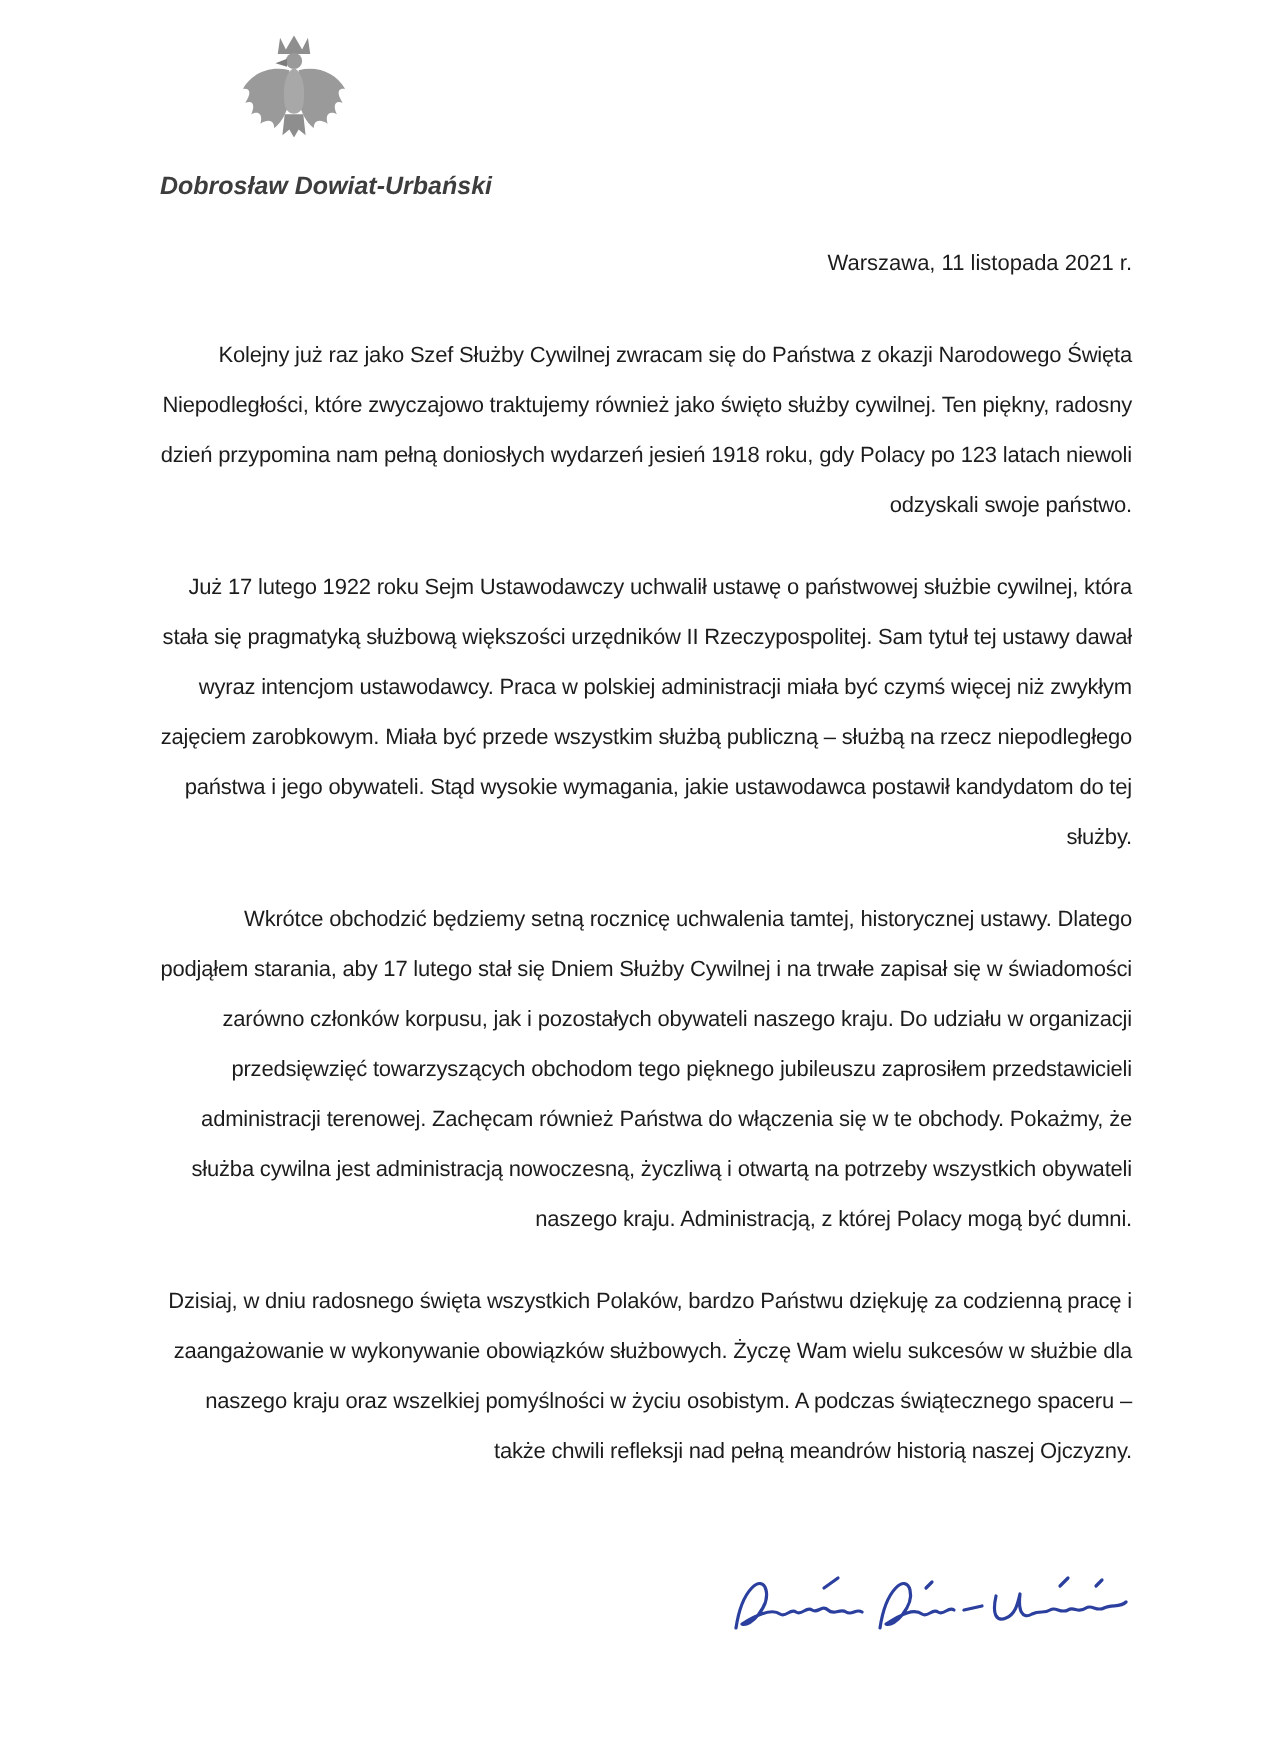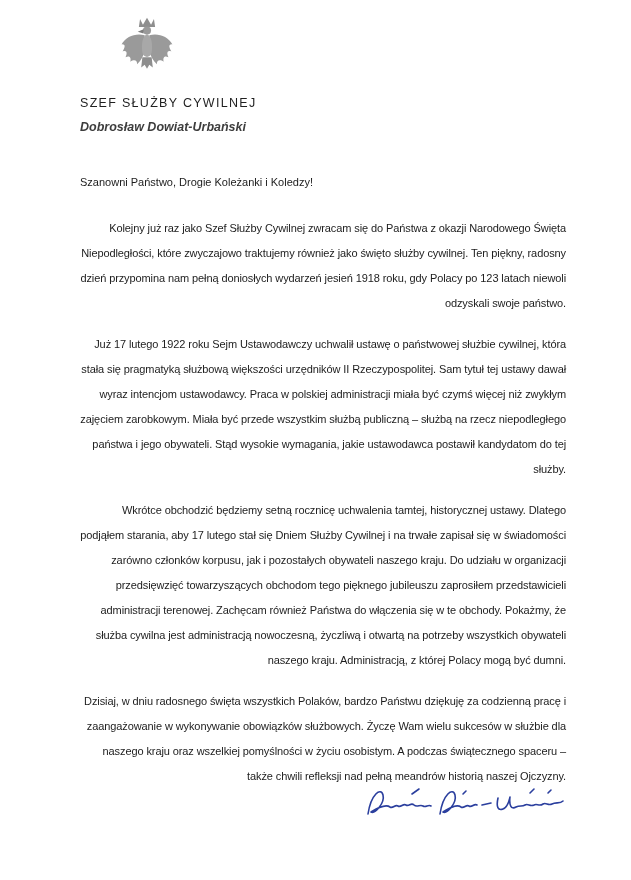--- a/index.html
+++ b/index.html
@@ -75,26 +75,25 @@
       <path d="M46 36 C 30 32, 14 38, 6 52 C 14 51, 12 58, 8 64 C 16 61, 16 68, 13 74 C 21 70, 23 76, 21 82 C 29 77, 33 80, 33 86 C 40 80, 44 72, 46 62 Z" fill="#9a9a9a"></path>
 
       <path d="M54 36 C 70 32, 86 38, 94 52 C 86 51, 88 58, 92 64 C 84 61, 84 68, 87 74 C 79 70, 77 76, 79 82 C 71 77, 67 80, 67 86 C 60 80, 56 72, 54 62 Z" fill="#9a9a9a"></path>
 
       <path d="M50 34 C 58 38, 60 52, 58 66 C 56 76, 44 76, 42 66 C 40 52, 42 38, 50 34 Z" fill="#a8a8a8"></path>
 
       <path d="M42 74 L58 74 L60 92 L54 87 L50 94 L46 87 L40 92 Z" fill="#8e8e8e"></path>
     </svg>
   </div>
 
-  <div class="sender-title">SZEF SŁUŻBY CYWILNEJ</div>
 
   <div class="sender-name">Dobrosław Dowiat-Urbański</div>
 
+  <div class="dateline">Warszawa, 11 listopada 2021 r.</div>
 
-  <div class="salutation">Szanowni Państwo, Drogie Koleżanki i Koledzy!</div>
 
   <p class="para">Kolejny już raz jako Szef Służby Cywilnej zwracam się do Państwa z okazji Narodowego Święta Niepodległości, które zwyczajowo traktujemy również jako święto służby cywilnej. Ten piękny, radosny dzień przypomina nam pełną doniosłych wydarzeń jesień 1918 roku, gdy Polacy po 123 latach niewoli odzyskali swoje państwo.</p>
   <p class="para">Już 17 lutego 1922 roku Sejm Ustawodawczy uchwalił ustawę o państwowej służbie cywilnej, która stała się pragmatyką służbową większości urzędników II Rzeczypospolitej. Sam tytuł tej ustawy dawał wyraz intencjom ustawodawcy. Praca w polskiej administracji miała być czymś więcej niż zwykłym zajęciem zarobkowym. Miała być przede wszystkim służbą publiczną – służbą na rzecz niepodległego państwa i jego obywateli. Stąd wysokie wymagania, jakie ustawodawca postawił kandydatom do tej służby.</p>
   <p class="para">Wkrótce obchodzić będziemy setną rocznicę uchwalenia tamtej, historycznej ustawy. Dlatego podjąłem starania, aby 17 lutego stał się Dniem Służby Cywilnej i na trwałe zapisał się w świadomości zarówno członków korpusu, jak i pozostałych obywateli naszego kraju. Do udziału w organizacji przedsięwzięć towarzyszących obchodom tego pięknego jubileuszu zaprosiłem przedstawicieli administracji terenowej. Zachęcam również Państwa do włączenia się w te obchody. Pokażmy, że służba cywilna jest administracją nowoczesną, życzliwą i otwartą na potrzeby wszystkich obywateli naszego kraju. Administracją, z której Polacy mogą być dumni.</p>
   <p class="para">Dzisiaj, w dniu radosnego święta wszystkich Polaków, bardzo Państwu dziękuję za codzienną pracę i zaangażowanie w wykonywanie obowiązków służbowych. Życzę Wam wielu sukcesów w służbie dla naszego kraju oraz wszelkiej pomyślności w życiu osobistym. A podczas świątecznego spaceru – także chwili refleksji nad pełną meandrów historią naszej Ojczyzny.</p>
 
   <div class="signature">
     <span class="sr-only">Dobrosław Dowiat-Urbański</span>
     <svg id="signature-svg" width="205" height="48" viewBox="0 0 205 48" aria-hidden="true">
       <g fill="none" stroke="#2b3f9e" stroke-width="1.6" stroke-linecap="round" stroke-linejoin="round">

